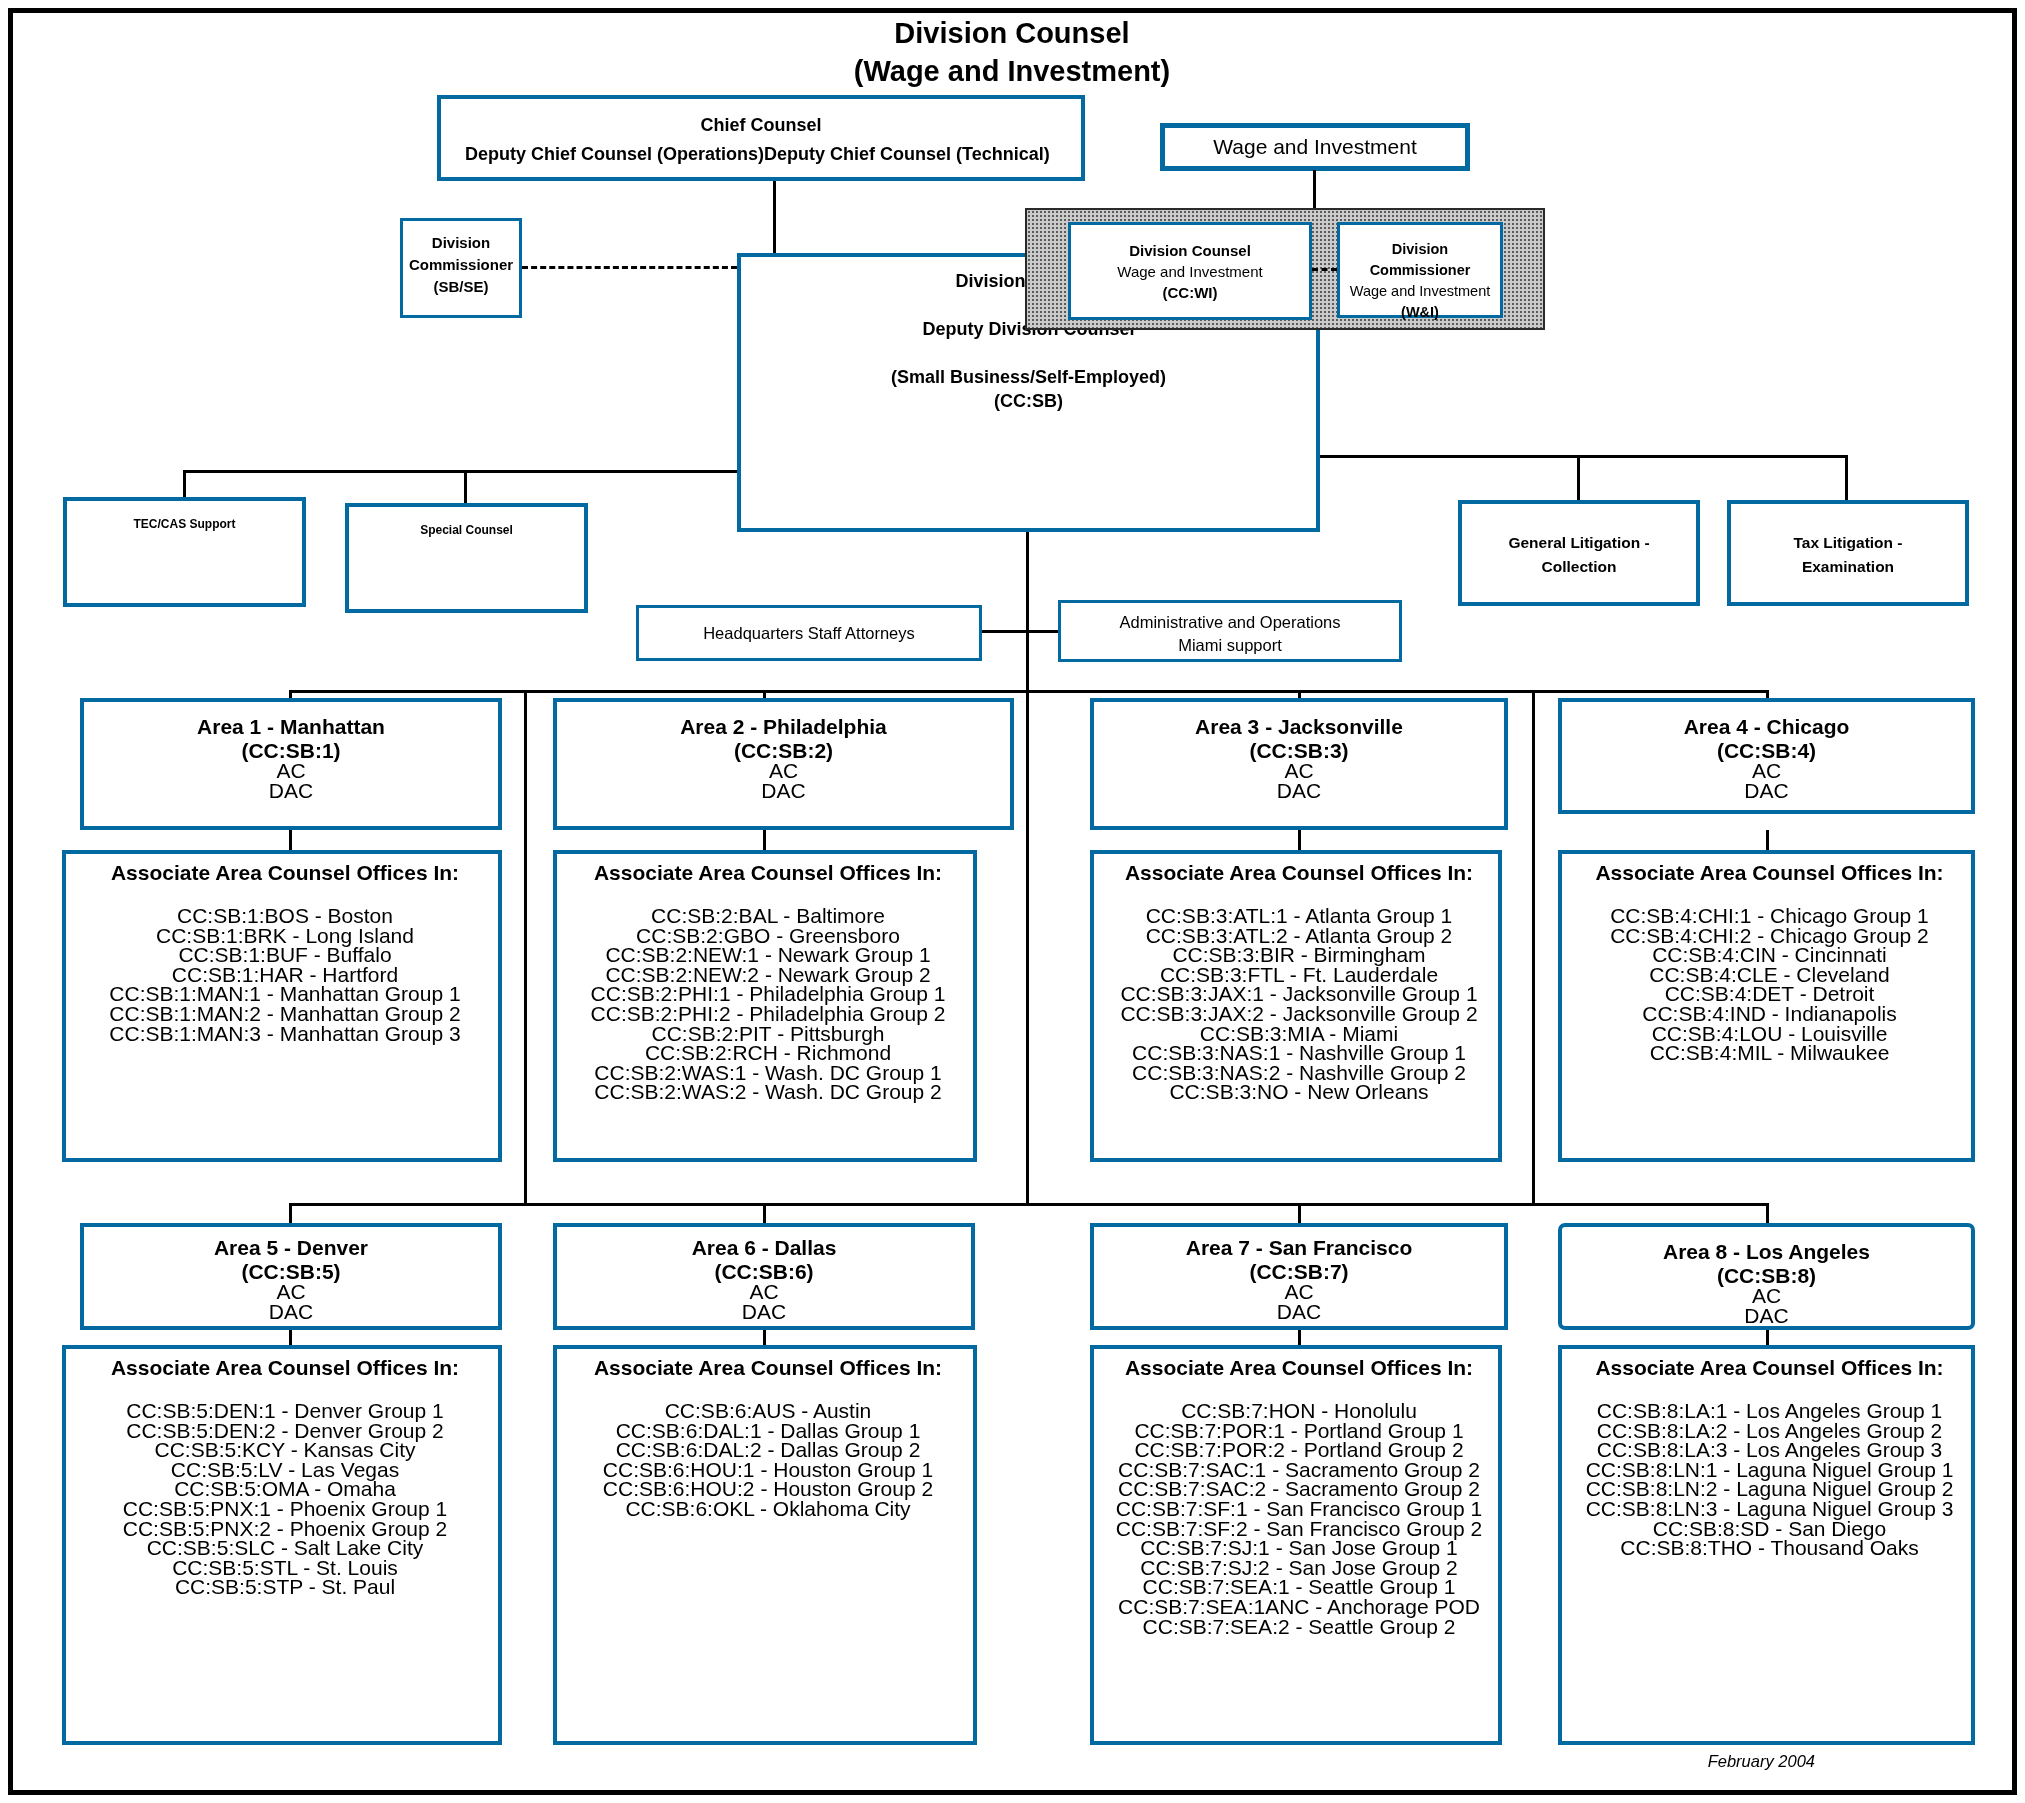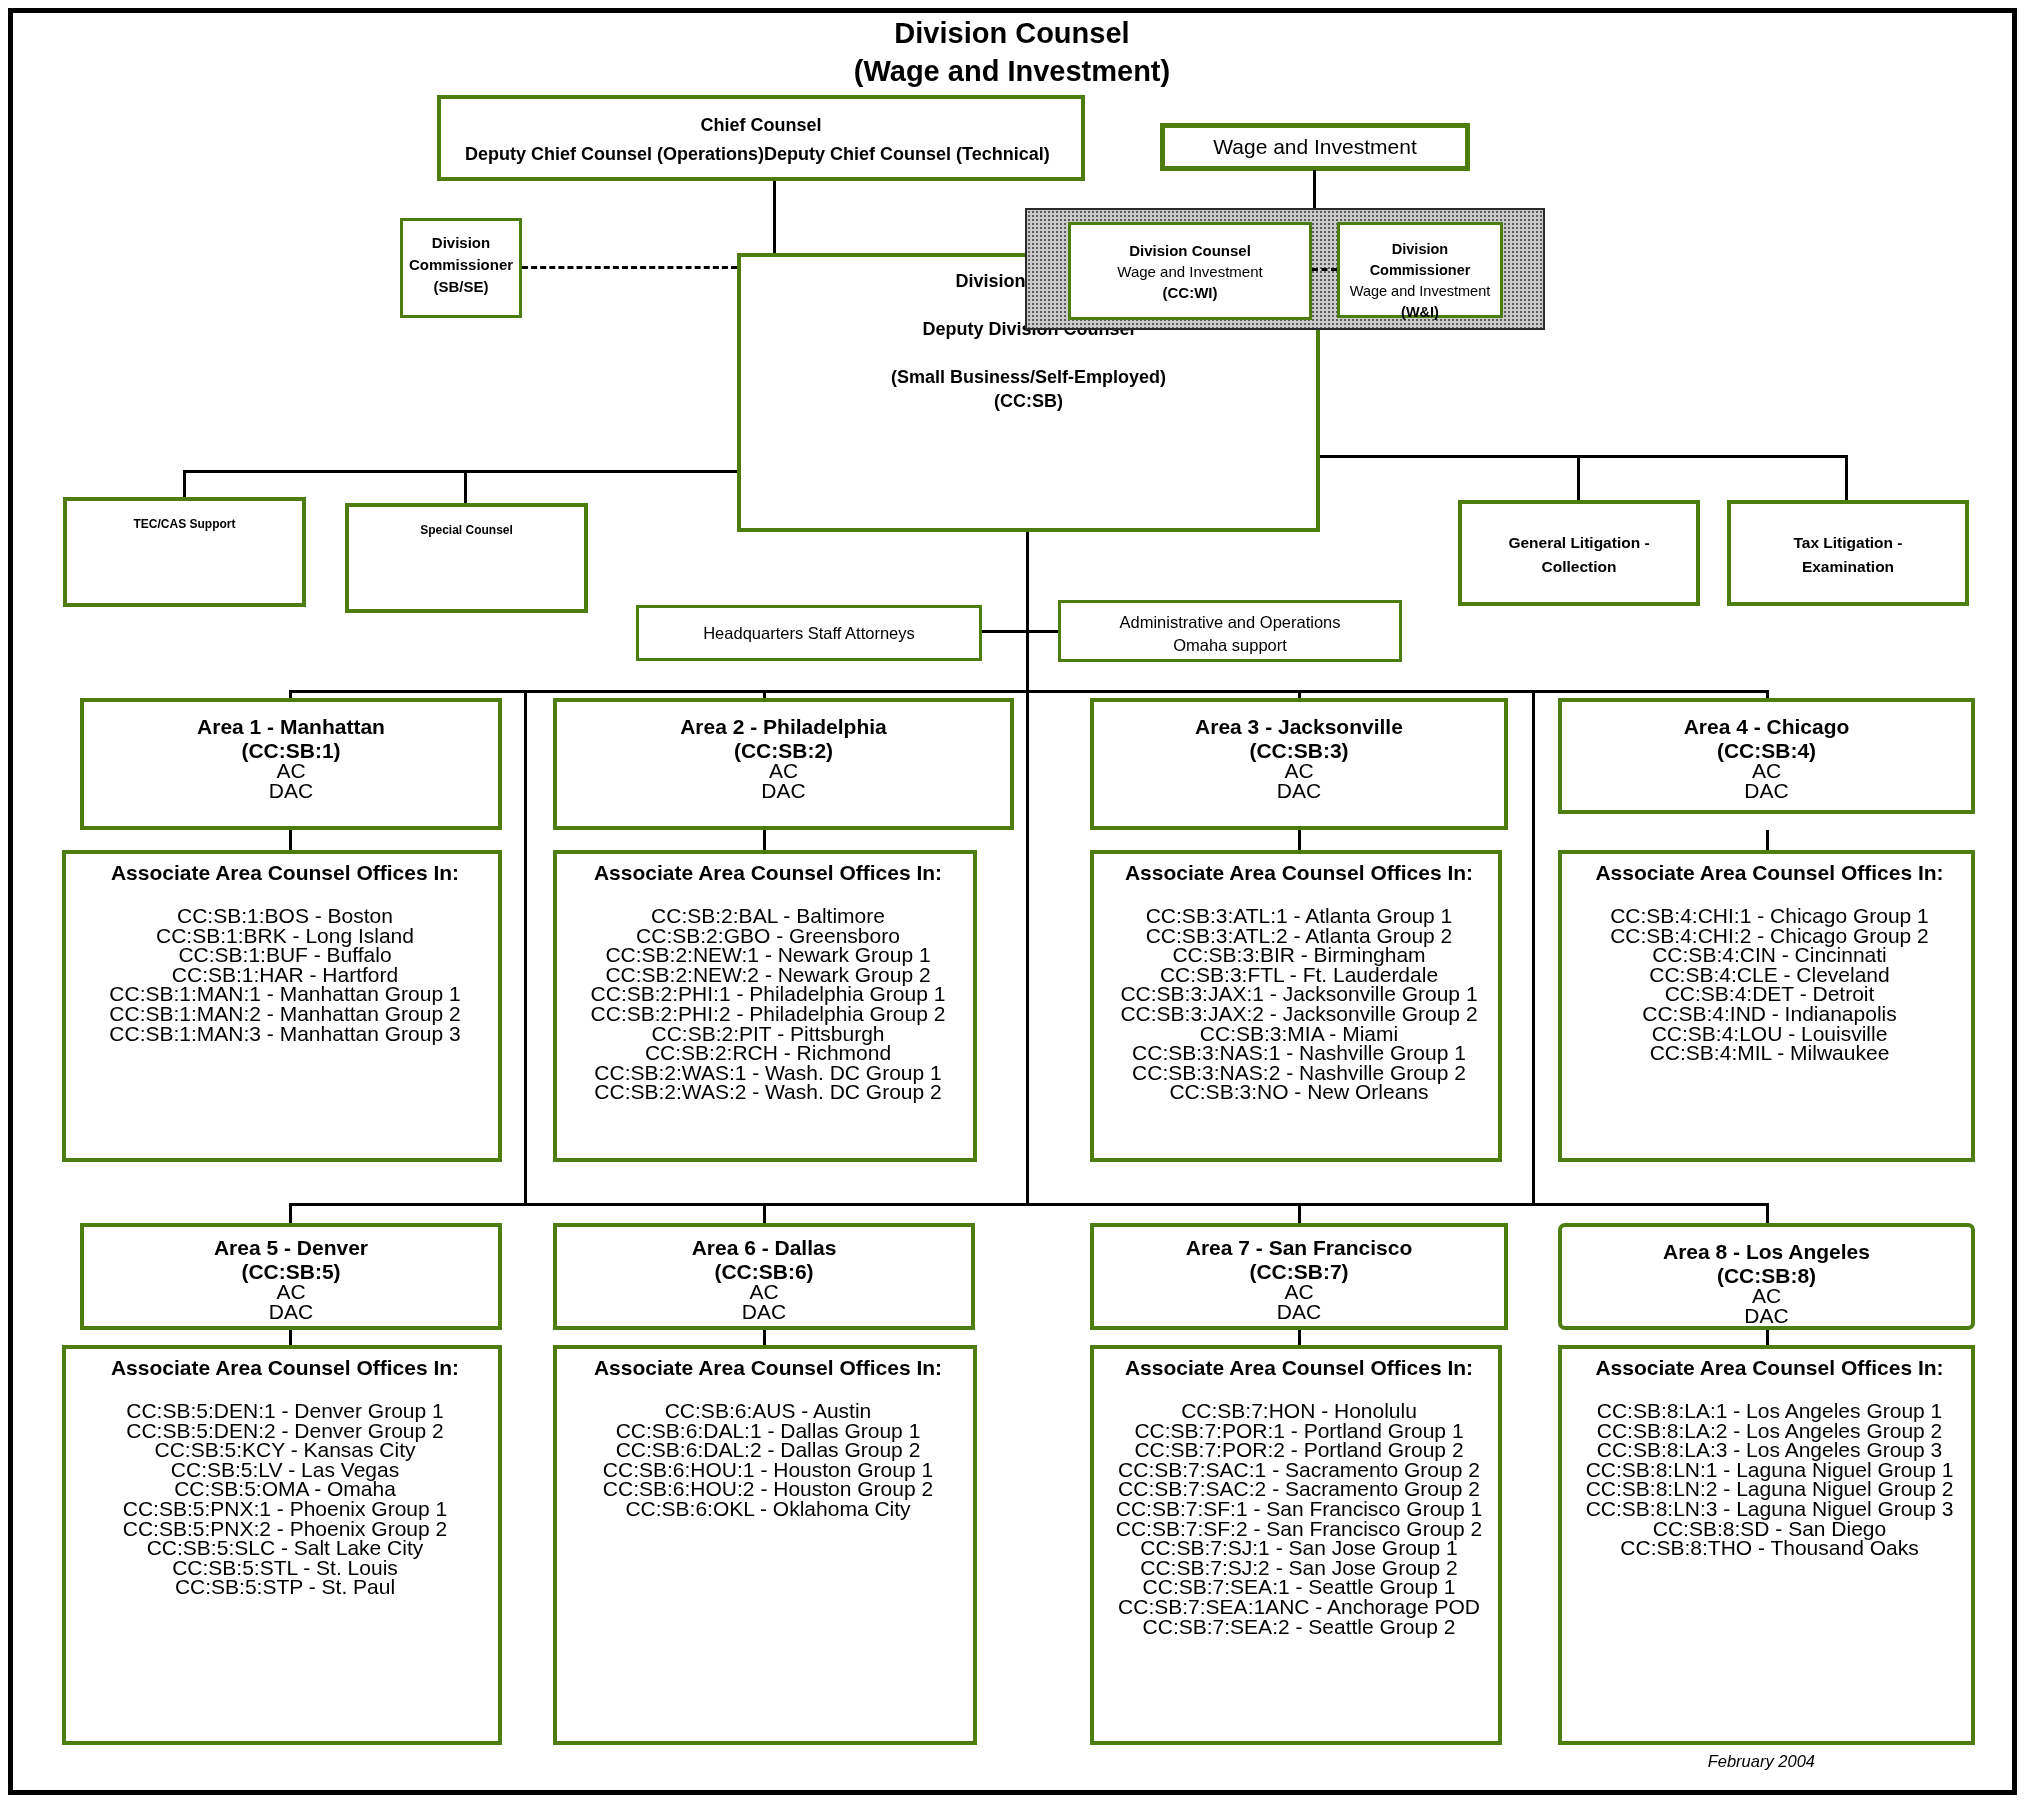--- a/index.html
+++ b/index.html
@@ -1,20 +1,20 @@
 <!DOCTYPE html>
 <html><head>
 <meta charset="utf-8">
 <style>
   html,body{margin:0;padding:0;background:#fff;}
   body{width:2025px;height:1803px;position:relative;overflow:hidden;
        font-family:"Liberation Sans", sans-serif;color:#000;}
   #chart{position:absolute;inset:0;}
   .frame{position:absolute;inset:8px;border:5px solid #000;}
-  .box{position:absolute;background:#fff;border:4px solid #4d7c0f;box-sizing:border-box;text-align:center;}
+  .box{position:absolute;background:#fff;border:4px solid #0369a1;box-sizing:border-box;text-align:center;}
   .b3{border-width:3px;}
   .b5{border-width:5px;}
   .hline{position:absolute;height:3px;background:#000;}
   .vline{position:absolute;width:3px;background:#000;}
   .dashed-h{position:absolute;height:0;border-top:3px dashed #000;}
   .bold{font-weight:bold;}
   .page-title{position:absolute;top:14px;left:512px;width:1000px;text-align:center;
               font-size:29px;font-weight:bold;line-height:38px;}
   .cc-box{padding-top:16px;}
   .cc-title{font-size:18px;font-weight:bold;}
@@ -120,21 +120,21 @@
   </div>
 
   <div class="vline" style="left:1026px;top:532px;height:671px;"></div>
 
   <div class="box b3 staff" style="left:636px;top:605px;width:346px;height:56px;">
     <span>Headquarters Staff Attorneys</span>
   </div>
   <div class="hline" style="left:982px;top:630px;width:76px;"></div>
   <div class="box b3 staff2" style="left:1058px;top:600px;width:344px;height:62px;">
     <div>Administrative and Operations</div>
-    <div>Omaha support</div>
+    <div>Miami support</div>
   </div>
 
   <div class="hline" style="left:289px;top:690px;width:1480px;"></div>
   <div class="hline" style="left:289px;top:1203px;width:1480px;"></div>
   <div class="vline" style="left:524px;top:690px;height:516px;"></div>
   <div class="vline" style="left:1532px;top:690px;height:516px;"></div>
 
   <div class="vline" style="left:289px;top:690px;height:12px;"></div>
   <div class="vline" style="left:763px;top:690px;height:12px;"></div>
   <div class="vline" style="left:1298px;top:690px;height:12px;"></div>

